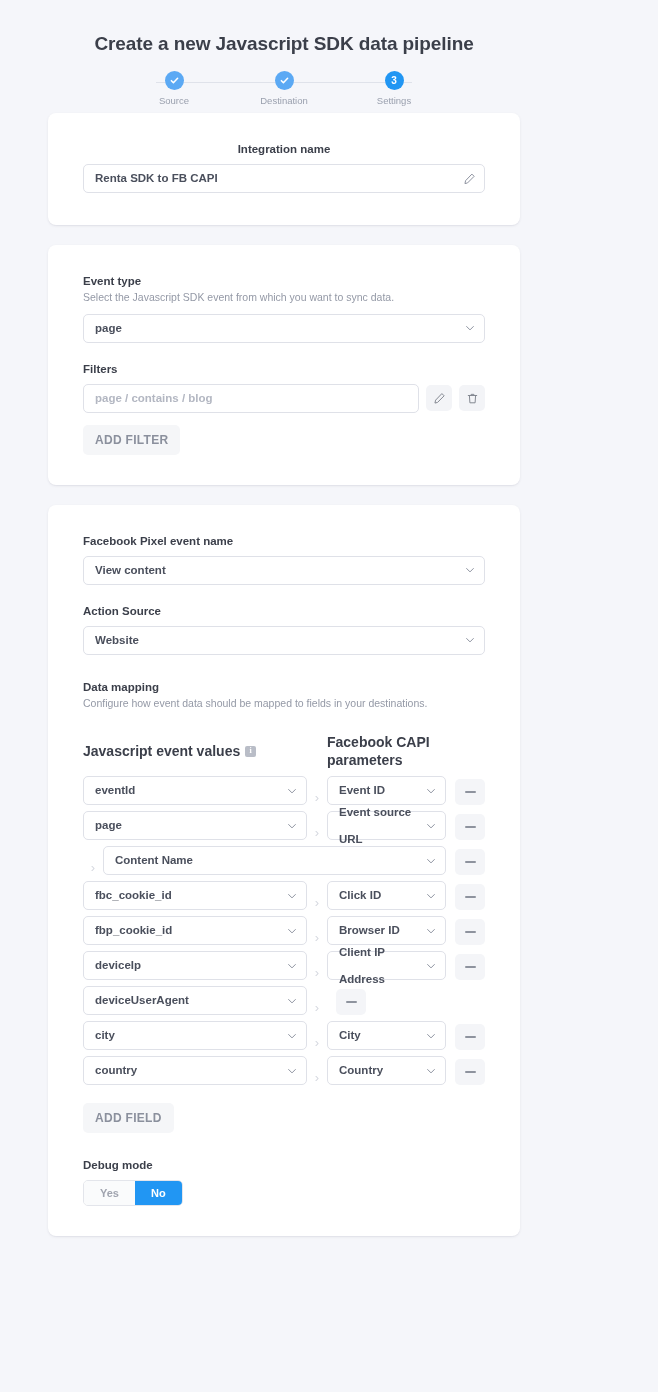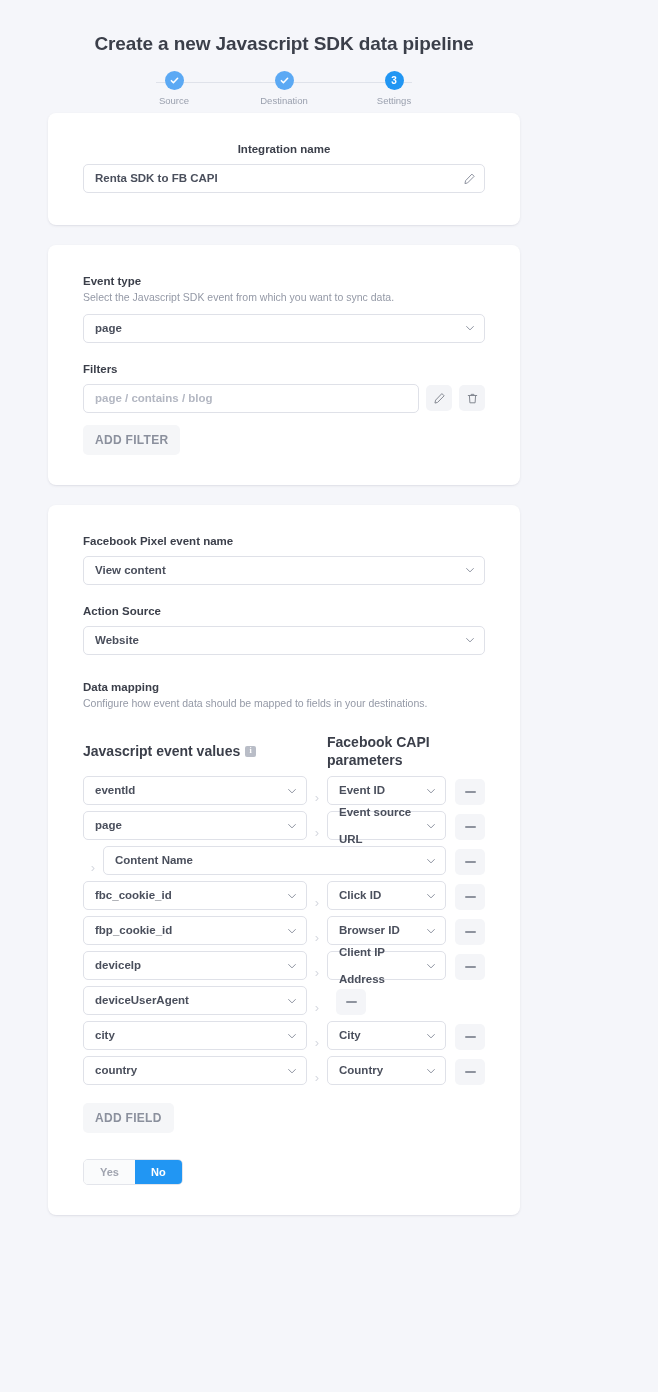--- a/index.html
+++ b/index.html
@@ -547,19 +547,20 @@
           <div class="minus">
             <i></i>
           </div>
         </div>
       </div>
 
     <button class="ghost-btn">ADD FIELD</button>
 
     <div class="gap-lg"></div>
 
+    <div class="field-label">Debug mode</div>
     <div class="toggle">
       <div>Yes</div>
       <div class="on">No</div>
     </div>
   </div>
 
 </div>
 
 </body></html>

